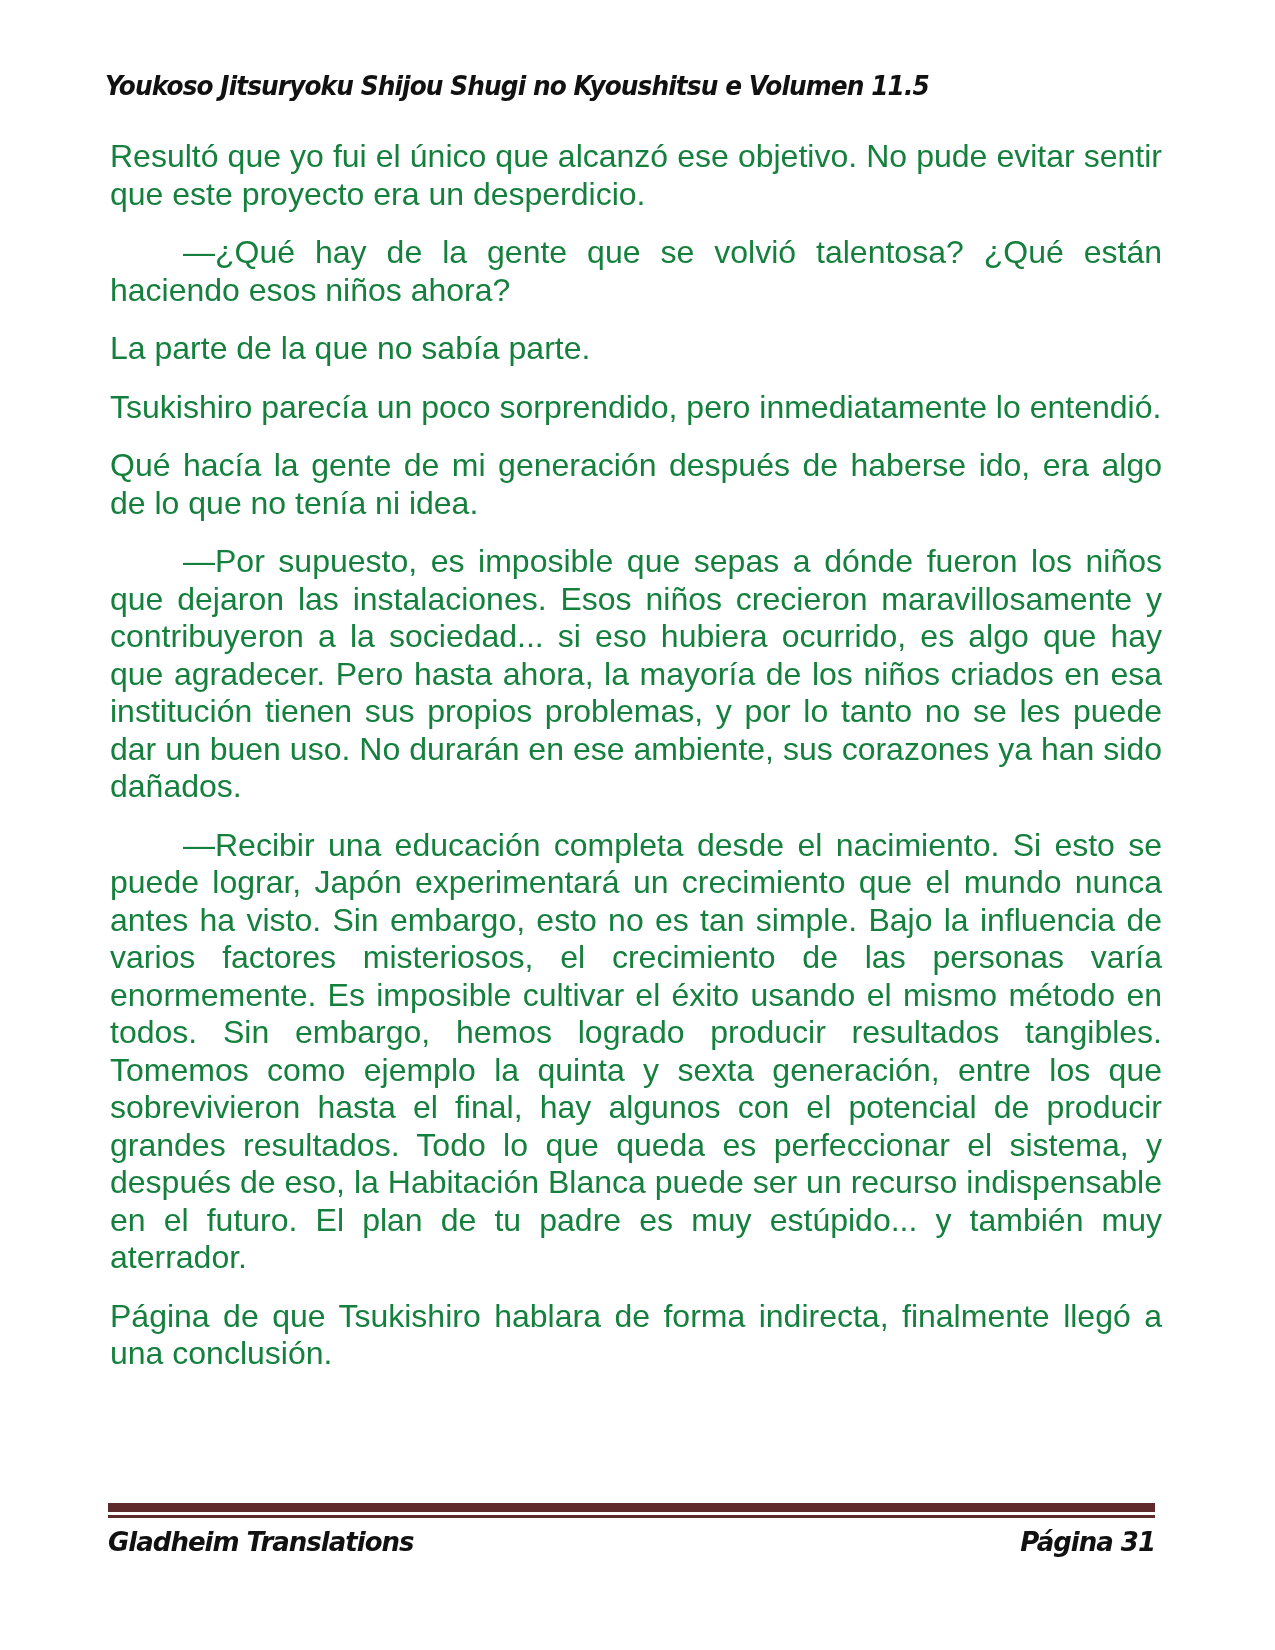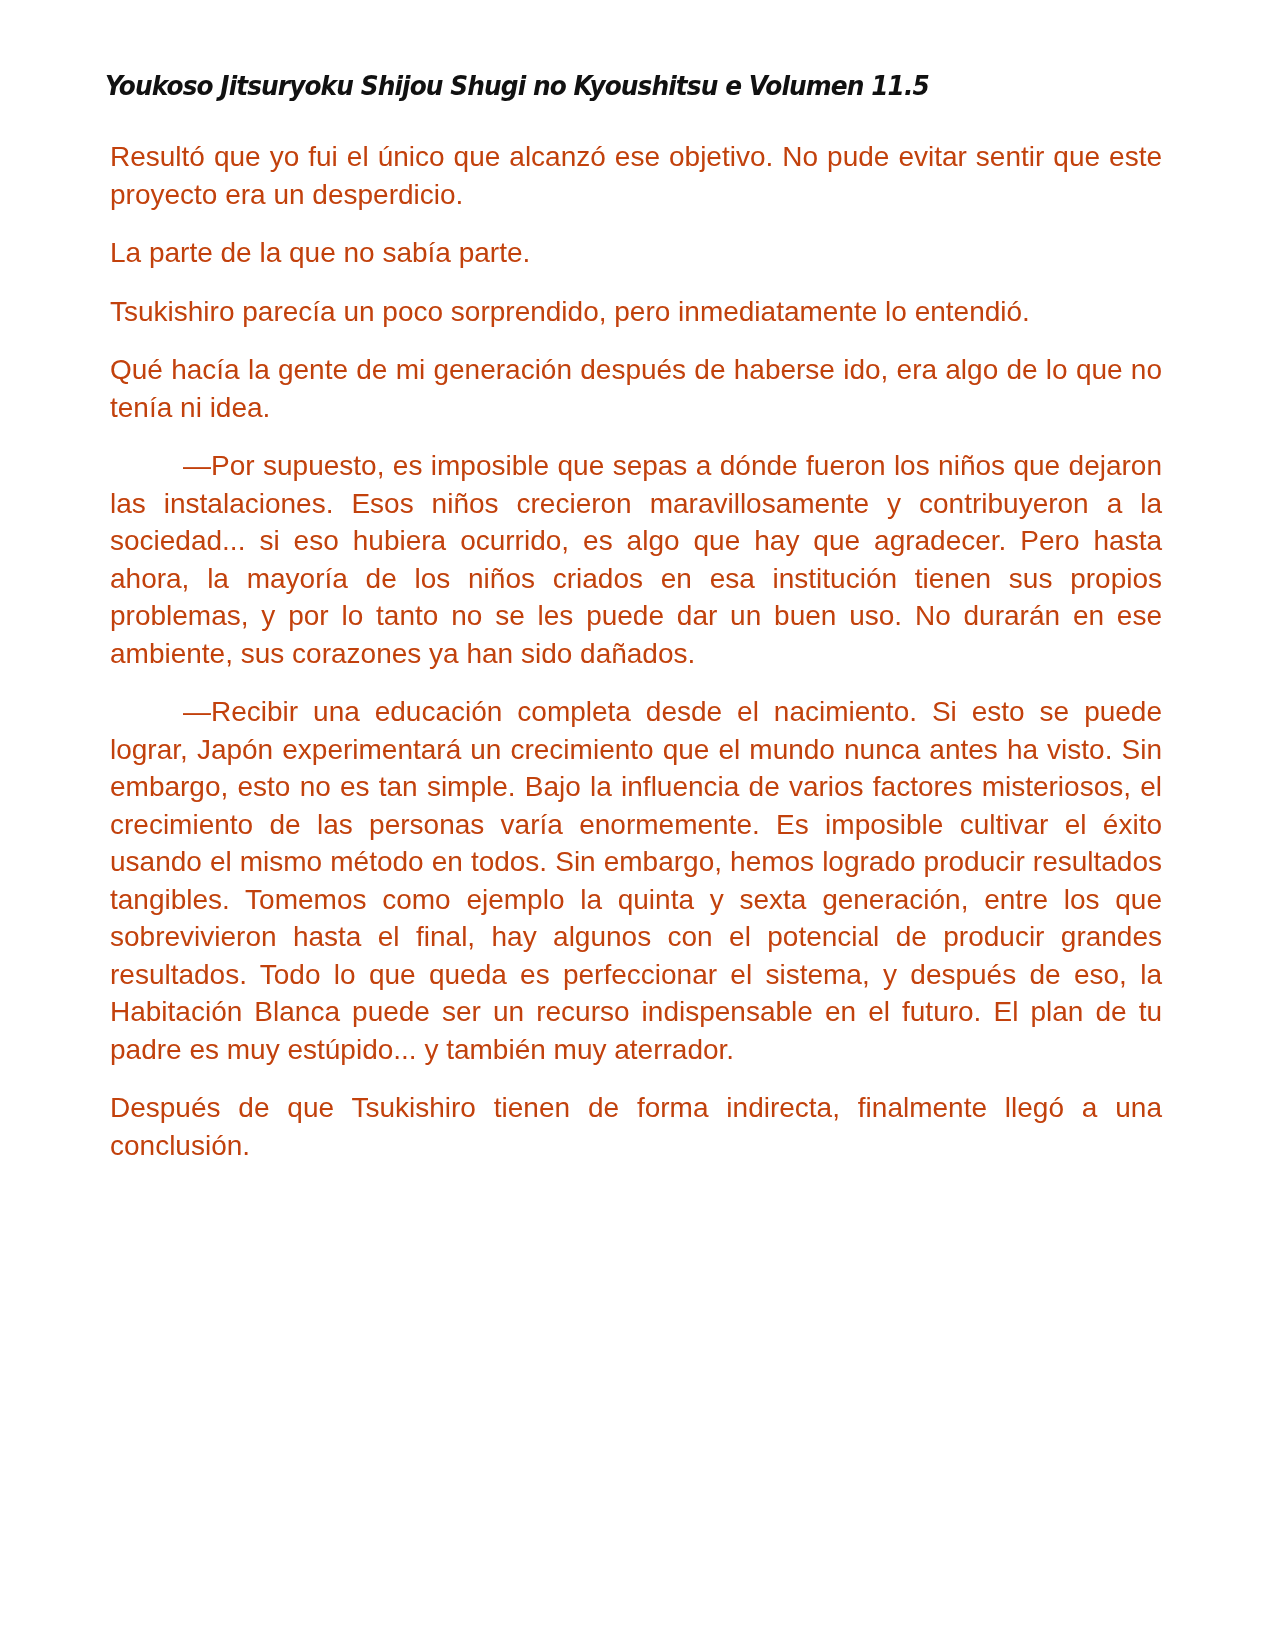--- a/index.html
+++ b/index.html
@@ -37,24 +37,24 @@
   }
   
   .doc-body {
     position: absolute;
     top: 138px;
     left: 110px;
     width: 1052px;
   }
   .doc-body p {
     margin: 0 0 21px 0;
-    font-size: 28px;
+    font-size: 32px;
     line-height: 37.5px;
     text-align: justify;
-    color: #c2410c;
+    color: #15803d;
   }
   .doc-body p.indent {
     text-indent: 73px;
   }
   
   .doc-footer {
     position: absolute;
     left: 108px;
     right: 108px;
     top: 1503px;
@@ -88,22 +88,31 @@
 <body>
 
 <div class="page">
 
   <div class="doc-header">
     <div class="title">Youkoso Jitsuryoku Shijou Shugi no Kyoushitsu e Volumen 11.5</div>
   </div>
 
   <div class="doc-body">
     <p>Resultó que yo fui el único que alcanzó ese objetivo. No pude evitar sentir que este proyecto era un desperdicio.</p>
+    <p class="indent">—¿Qué hay de la gente que se volvió talentosa? ¿Qué están haciendo esos niños ahora?</p>
     <p>La parte de la que no sabía parte.</p>
     <p>Tsukishiro parecía un poco sorprendido, pero inmediatamente lo entendió.</p>
     <p>Qué hacía la gente de mi generación después de haberse ido, era algo de lo que no tenía ni idea.</p>
     <p class="indent">—Por supuesto, es imposible que sepas a dónde fueron los niños que dejaron las instalaciones. Esos niños crecieron maravillosamente y contribuyeron a la sociedad... si eso hubiera ocurrido, es algo que hay que agradecer. Pero hasta ahora, la mayoría de los niños criados en esa institución tienen sus propios problemas, y por lo tanto no se les puede dar un buen uso. No durarán en ese ambiente, sus corazones ya han sido dañados.</p>
     <p class="indent">—Recibir una educación completa desde el nacimiento. Si esto se puede lograr, Japón experimentará un crecimiento que el mundo nunca antes ha visto. Sin embargo, esto no es tan simple. Bajo la influencia de varios factores misteriosos, el crecimiento de las personas varía enormemente. Es imposible cultivar el éxito usando el mismo método en todos. Sin embargo, hemos logrado producir resultados tangibles. Tomemos como ejemplo la quinta y sexta generación, entre los que sobrevivieron hasta el final, hay algunos con el potencial de producir grandes resultados. Todo lo que queda es perfeccionar el sistema, y después de eso, la Habitación Blanca puede ser un recurso indispensable en el futuro. El plan de tu padre es muy estúpido... y también muy aterrador.</p>
-    <p>Después de que Tsukishiro tienen de forma indirecta, finalmente llegó a una conclusión.</p>
+    <p>Página de que Tsukishiro hablara de forma indirecta, finalmente llegó a una conclusión.</p>
   </div>
 
+  <div class="doc-footer">
+    <div class="footer-rule-thick"></div>
+    <div class="footer-rule-thin"></div>
+    <div class="footer-row">
+      <span>Gladheim Translations</span>
+      <span>Página 31</span>
+    </div>
+  </div>
 
 </div>
 
 </body></html>

